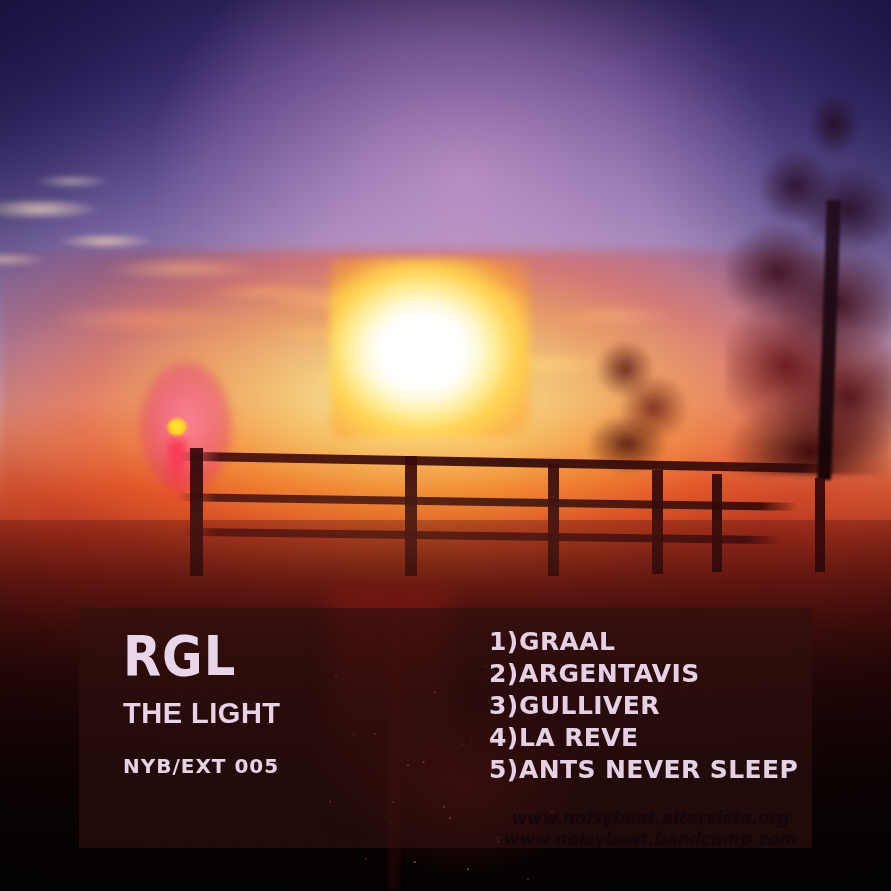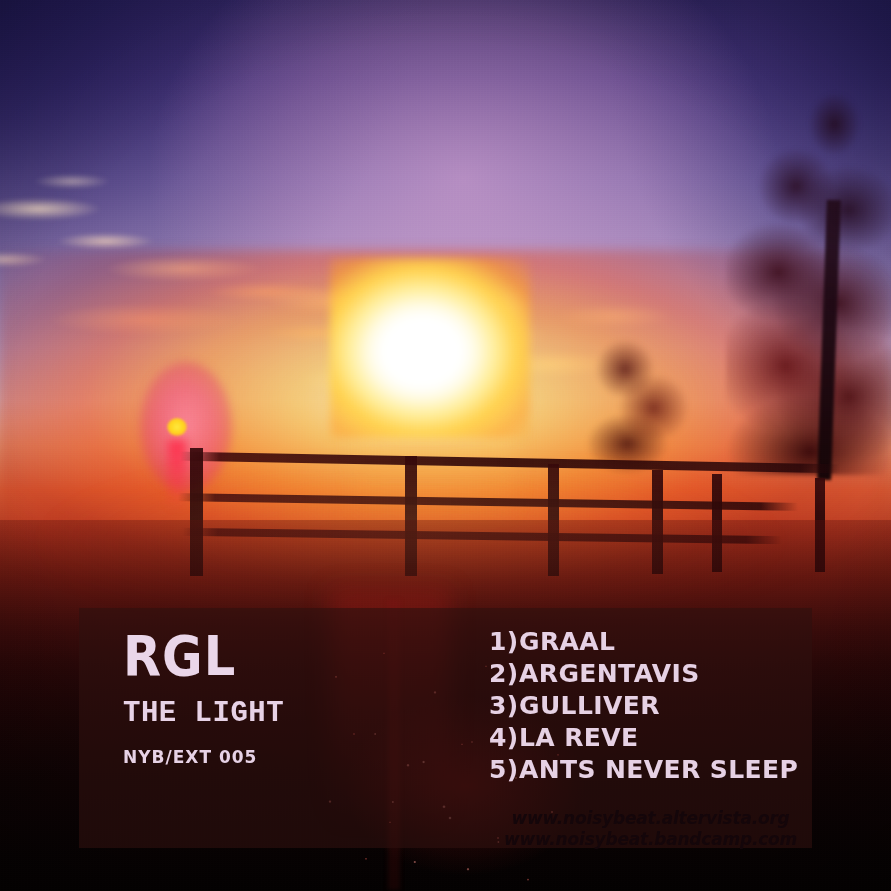--- a/index.html
+++ b/index.html
@@ -334,25 +334,25 @@
     font-family:"DejaVu Sans", sans-serif;
     font-stretch:condensed;
   }
   .title{
     margin-top:12px;
     font-size:29px;
     line-height:1.22;
     font-weight:700;
     letter-spacing:.5px;
     color:#e7d2e6;
-    font-family:Liberation Mono, monospace;
+    font-family:Liberation Sans, sans-serif;
   }
   .catalog{
-    margin-top:16px;
-    font-size:17px;
+    margin-top:23px;
+    font-size:20px;
     font-weight:700;
     letter-spacing:1px;
     color:#e7d2e6;
     font-family:"DejaVu Sans", sans-serif;
   }
 
   .tracklist{ list-style:none; }
   .tracklist li{
     display:flex;
     align-items:baseline;

